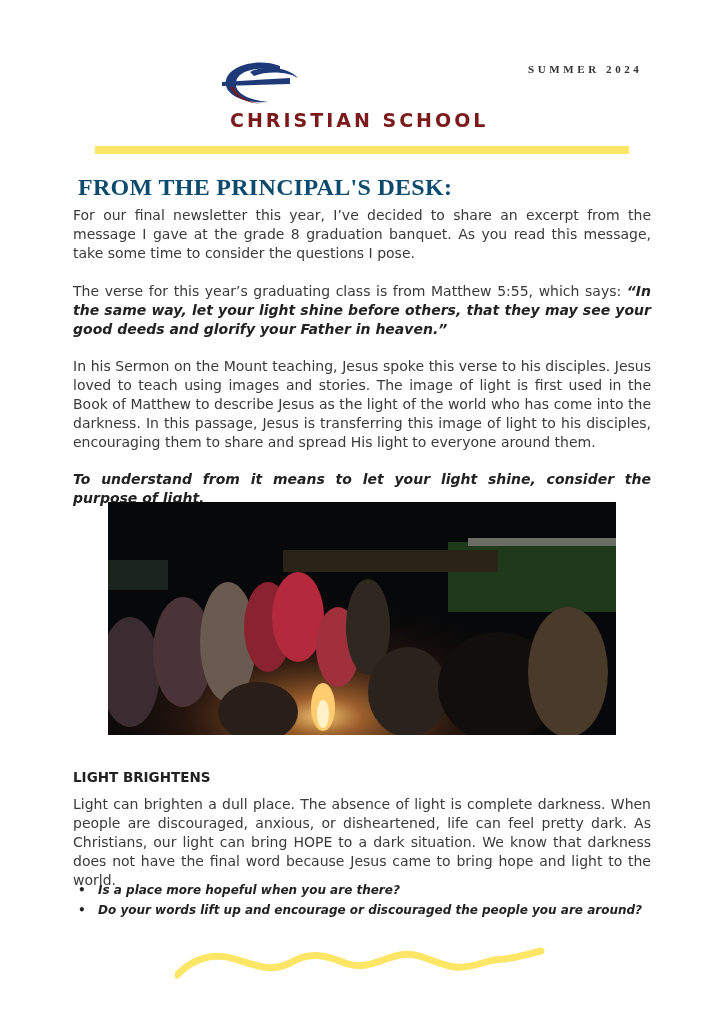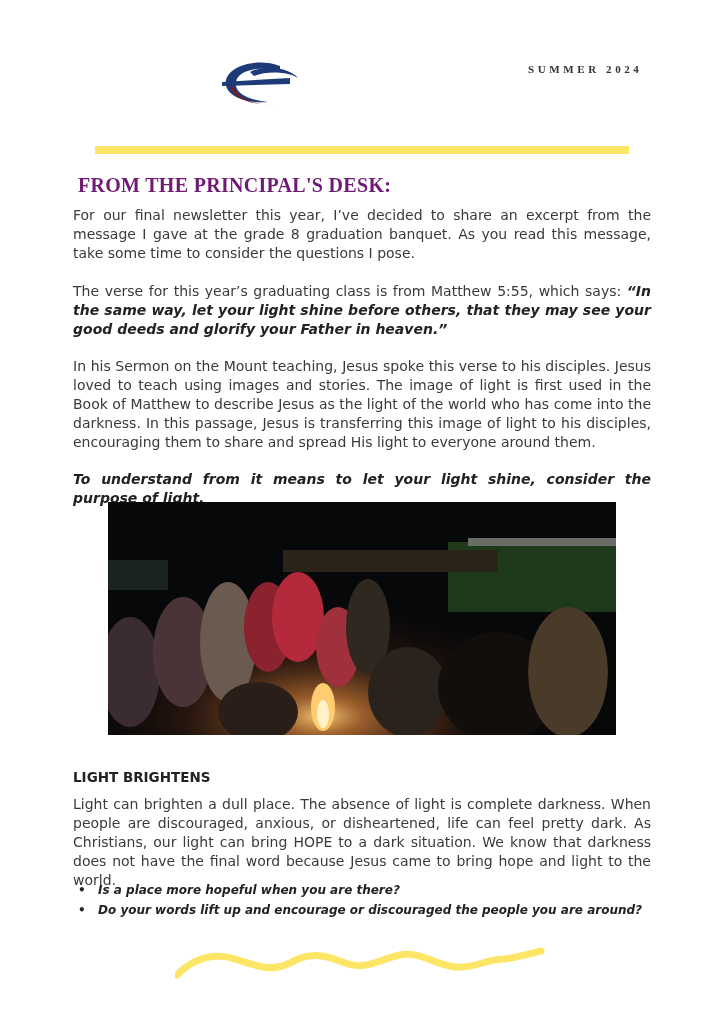--- a/index.html
+++ b/index.html
@@ -3,40 +3,41 @@
 <meta charset="utf-8">
 <style>
   html, body { margin:0; padding:0; background:#ffffff; }
   body { width:724px; height:1024px; position:relative; overflow:hidden; font-family:"DejaVu Sans", sans-serif; color:#333; }
   .logo { position:absolute; left:220px; top:58px; width:290px; height:80px; }
   .logo-word { position:absolute; left:52px; top:-6px; font-family:"Liberation Sans", sans-serif; font-weight:bold; font-size:52px; color:#1f3a78; letter-spacing:-1px; line-height:60px; }
   .logo-sub { position:absolute; left:10px; top:50px; font-family:"DejaVu Sans", sans-serif; font-weight:bold; font-size:19px; color:#7a1a1a; letter-spacing:3px; line-height:24px; white-space:nowrap; }
   .logo-mark { position:absolute; left:0; top:2px; width:90px; height:50px; }
   .season { position:absolute; left:528px; top:63px; font-family:Liberation Serif, serif; font-weight:bold; font-size:11px; letter-spacing:3.6px; color:#333; }
   .rule { position:absolute; left:95px; top:146px; width:534px; height:8px; background:#fde566; }
-  .title { position:absolute; left:78px; top:174px; font-family:"Liberation Serif", serif; font-weight:bold; font-size:20px; color:#701a75; letter-spacing:0.3px; }
+  .title { position:absolute; left:78px; top:174px; font-family:"Liberation Serif", serif; font-weight:bold; font-size:24px; color:#0c4a6e; letter-spacing:0.3px; }
   .para { position:absolute; left:73px; width:578px; font-family:"DejaVu Sans", sans-serif; font-size:14px; line-height:19px; color:#3a3a3a; text-align:justify; }
   .para b i, .bi { font-weight:bold; font-style:italic; color:#222; }
   .photo { position:absolute; left:108px; top:502px; width:508px; height:233px; overflow:hidden; background:#07090a; }
   .h2 { position:absolute; left:73px; top:757px; font-family:"DejaVu Sans", sans-serif; font-weight:bold; font-size:13.5px; color:#222;margin-top:12px; }
   .bullets { position:absolute; left:78px; top:881px; margin:0; padding:0; list-style:none; font-family:"DejaVu Sans", sans-serif; font-size:12px; line-height:19.5px; }
   .bullets li { position:relative; padding-left:20px; font-weight:bold; font-style:italic; color:#222; }
   .bullets li::before { content:"•"; position:absolute; left:0; top:0; font-style:normal; }
   .squiggle { position:absolute; left:175px; top:945px; width:370px; height:34px; }
 </style>
 </head>
 <body>
 
 <div class="logo">
   <svg class="logo-mark" viewBox="0 0 90 50">
     <path d="M60 6 C40 -2 10 4 6 20 C3 34 22 44 48 42 C30 40 14 34 16 22 C18 10 40 6 60 10 Z" fill="#1f3a78"></path>
     <path d="M2 22 L70 18 L70 24 L2 26 Z" fill="#1f3a78"></path>
     <path d="M10 26 C14 40 34 46 58 44 C36 46 20 40 14 28 Z" fill="#7a1a1a"></path>
     <path d="M30 12 C45 4 70 8 78 18 C70 12 48 10 34 16 Z" fill="#1f3a78"></path>
   </svg>
+  <div class="logo-sub">CHRISTIAN SCHOOL</div>
 </div>
 
 <div class="season">SUMMER 2024</div>
 <div class="rule"></div>
 
 <div class="title">FROM THE PRINCIPAL'S DESK:</div>
 
 <div class="para" style="top:206px;">For our final newsletter this year, I’ve decided to share an excerpt from the message I gave at the grade 8 graduation banquet. As you read this message, take some time to consider the questions I pose.</div>
 
 <div class="para" style="top:282px;">

